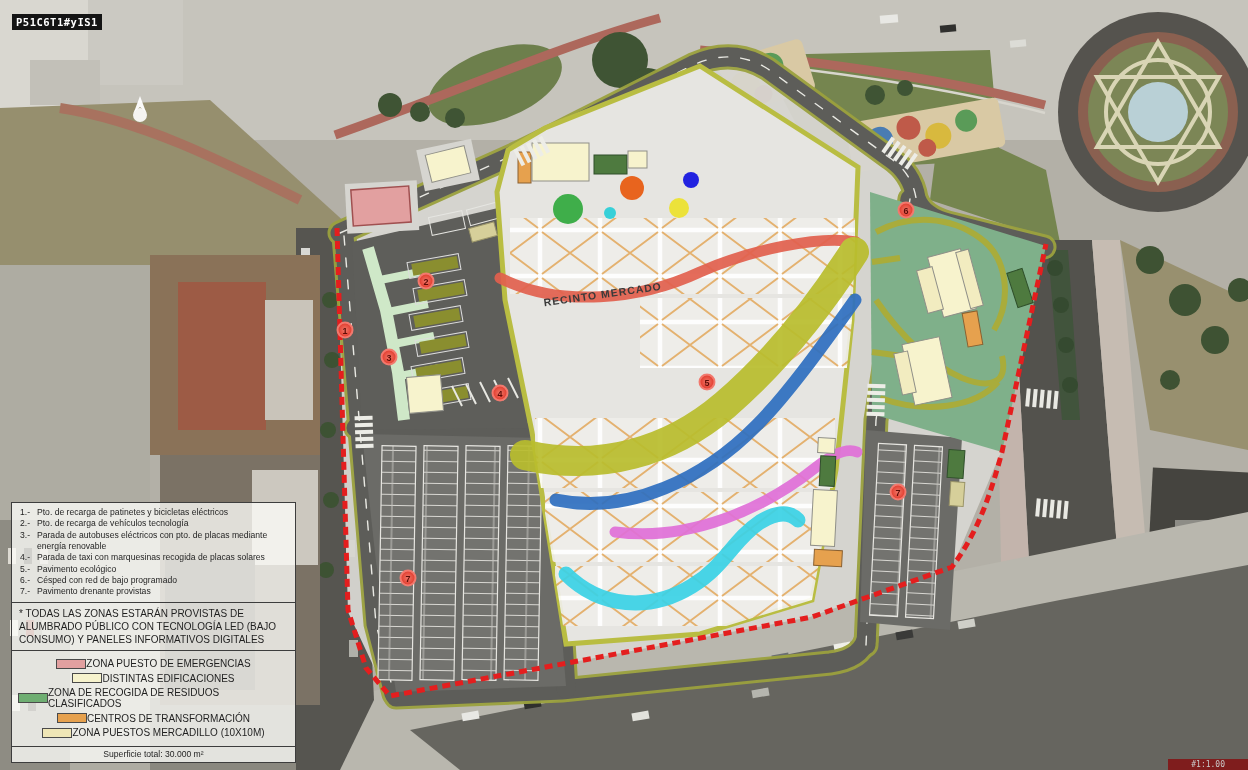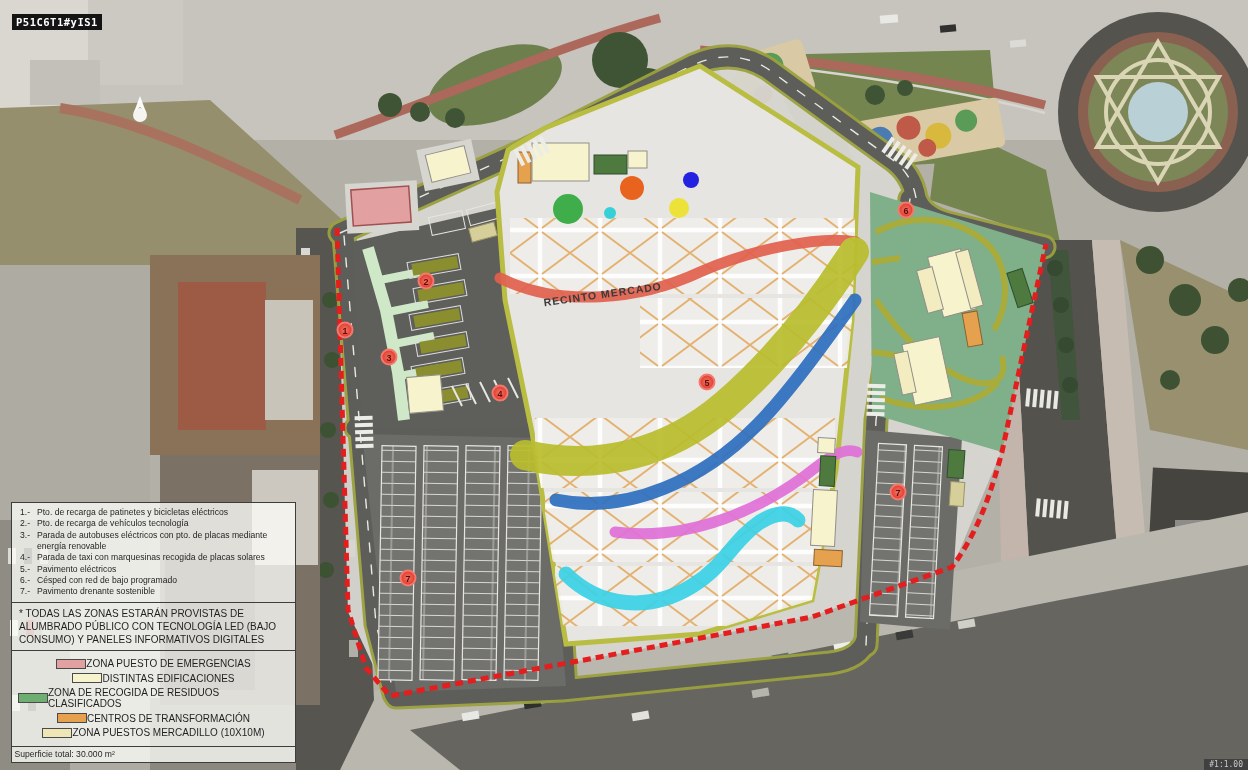--- a/index.html
+++ b/index.html
@@ -2,22 +2,22 @@
 <html><head>
 <meta charset="utf-8">
 <style>
   html,body{margin:0;padding:0;background:#888;}
   .stage{position:relative;width:1248px;height:770px;overflow:hidden;background:#b3b0a7;
          font-family:"Liberation Sans",sans-serif;}
   .stage svg{position:absolute;left:0;top:0;}
   
   .wm-tl{position:absolute;left:12px;top:14px;background:#141414;color:#fff;
          font:bold 10.5px "DejaVu Sans Mono",monospace;padding:2px 4px;letter-spacing:.5px;z-index:30;}
-  .wm-br{position:absolute;right:0;bottom:0;background:#404040;color:#c9c9c9;
-         font:8px "DejaVu Sans Mono",monospace;padding:1px 5px;z-index:30;margin-top:23px;}
+  .wm-br{position:absolute;right:0;bottom:0;background:#7f1d1d;color:#c9c9c9;
+         font:8px "DejaVu Sans Mono",monospace;padding:1px 23px;z-index:30;margin-top:23px;}
   
   .area-label{position:absolute;left:543px;top:288px;transform:rotate(-8deg);
               font:bold 10.5px "Liberation Sans",sans-serif;color:#3a3a3a;letter-spacing:1px;z-index:12;}
   
   .marker{position:absolute;width:17px;height:17px;border-radius:50%;
           background:radial-gradient(circle,#f0796a 0%,#e23c2e 75%);
           border:2px solid rgba(244,130,120,.85);box-sizing:border-box;
           color:#5d0c07;font:bold 9px "Liberation Sans",sans-serif;
           display:flex;align-items:center;justify-content:center;
           transform:translate(-50%,-50%);z-index:14;}
@@ -25,21 +25,21 @@
   .legend{position:absolute;left:11px;top:502px;width:283px;z-index:20;
           border:1.5px solid #3d3d3d;background:rgba(252,252,248,.78);color:#1f1f1f;}
   .leg-list{padding:4px 6px 4px 8px;border-bottom:1.5px solid #3d3d3d;}
   .leg-item{display:flex;font-size:8.6px;line-height:1.32;}
   .leg-item .num{width:17px;flex:none;}
   .leg-note{padding:4px 6px 4px 7px;font-size:10px;line-height:1.3;
             border-bottom:1.5px solid #3d3d3d;text-transform:uppercase;}
   .leg-colors{padding:4px 6px;border-bottom:1.5px solid #3d3d3d;}
   .leg-color-item{display:flex;align-items:center;gap:0;margin:3.5px 0;font-size:10px;justify-content:center;}
   .swatch{width:30px;height:10px;border:1px solid #4a4a4a;flex:none;box-sizing:border-box;}
-  .leg-footer{padding:2.5px;text-align:left;font-size:8.6px;}
+  .leg-footer{padding:2.5px;text-align:center;font-size:8.6px;}
   .u{text-transform:uppercase;}
 </style>
 </head>
 <body>
 
 <div class="stage">
 
 <svg width="1248" height="770" viewBox="0 0 1248 770">
   <defs>
     <pattern id="stallsX" width="60" height="46" patternUnits="userSpaceOnUse">
@@ -459,29 +459,29 @@
     <div class="leg-item">
           <span class="num">3.-</span>
           <span>Parada de autobuses eléctricos con pto. de placas mediante energía renovable</span>
         </div>
     <div class="leg-item">
           <span class="num">4.-</span>
           <span>Parada de taxi con marquesinas recogida de placas solares</span>
         </div>
     <div class="leg-item">
           <span class="num">5.-</span>
-          <span>Pavimento eléctricos</span>
+          <span>Pavimento ecológico</span>
         </div>
     <div class="leg-item">
           <span class="num">6.-</span>
           <span>Césped con red de bajo programado</span>
         </div>
     <div class="leg-item">
           <span class="num">7.-</span>
-          <span>Pavimento drenante sostenible</span>
+          <span>Pavimento drenante provistas</span>
         </div>
   </div>
   <div class="leg-note">* Todas las zonas estarán provistas de alumbrado público con tecnología LED (bajo consumo) y paneles informativos digitales</div>
   <div class="leg-colors">
     <div class="leg-color-item">
           <span class="swatch" style="background: rgb(226, 160, 160);"></span>
           <span class="u">Zona puesto de emergencias</span>
         </div>
     <div class="leg-color-item">
           <span class="swatch" style="background: rgb(247, 243, 205);"></span>

